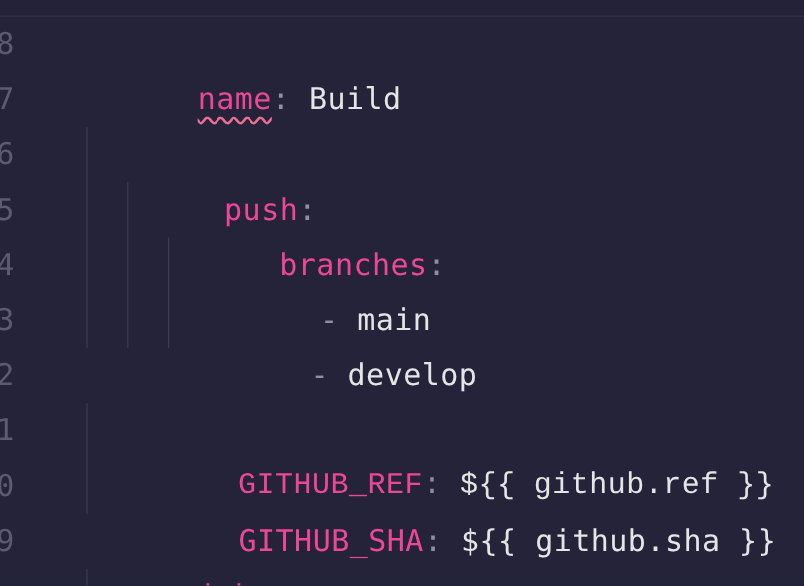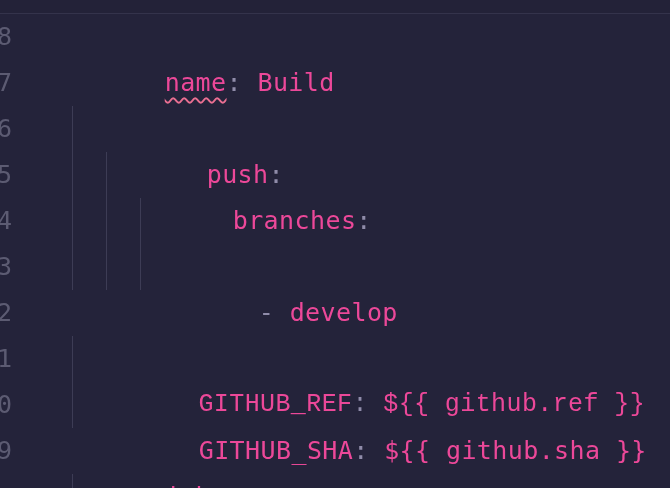--- a/index.html
+++ b/index.html
@@ -45,21 +45,21 @@
     .code {
       position: absolute;
       top: 0;
       font-size: 25px;
       line-height: 46px;
       white-space: pre;
       letter-spacing: 0.4px;
     }
     .key { color: #ec4899; }
     .punct { color: #908caa; }
-    .str { color: #ec4899; }
+    .str { color: #e5e5e5; }
     .dash { color: #908caa; }
     .squiggle {
       text-decoration: underline wavy #eb6f92;
       text-decoration-thickness: 1.5px;
       text-underline-offset: 6px;
     }
     .guide {
       position: absolute;
       width: 1px;
       background: #3d3c55;
@@ -84,34 +84,37 @@
       <span class="key squiggle">name</span><span class="punct">:</span><span class="str"> Build</span>
     </span>
   </div>
 
   <div class="line" style="top:46px;">
     <span class="lnum">7</span>
   </div>
 
   <div class="line" style="top:92px;">
     <span class="lnum">6</span>
-    <span class="code" style="left:114px;">
+    <span class="code" style="left:94px;">
       <span class="key">push</span><span class="punct">:</span>
     </span>
   </div>
 
   <div class="line" style="top:138px;">
     <span class="lnum">5</span>
     <span class="code" style="left:140px;">
       <span class="key">branches</span><span class="punct">:</span>
     </span>
   </div>
 
   <div class="line" style="top:184px;">
     <span class="lnum">4</span>
+    <span class="code" style="left:174px;">
+      <span class="dash">- </span><span class="str">main</span>
+    </span>
   </div>
 
   <div class="line" style="top:230px;">
     <span class="lnum">3</span>
     <span class="code" style="left:166px;">
       <span class="dash">- </span><span class="str">develop</span>
     </span>
   </div>
 
   <div class="line" style="top:276px;">

